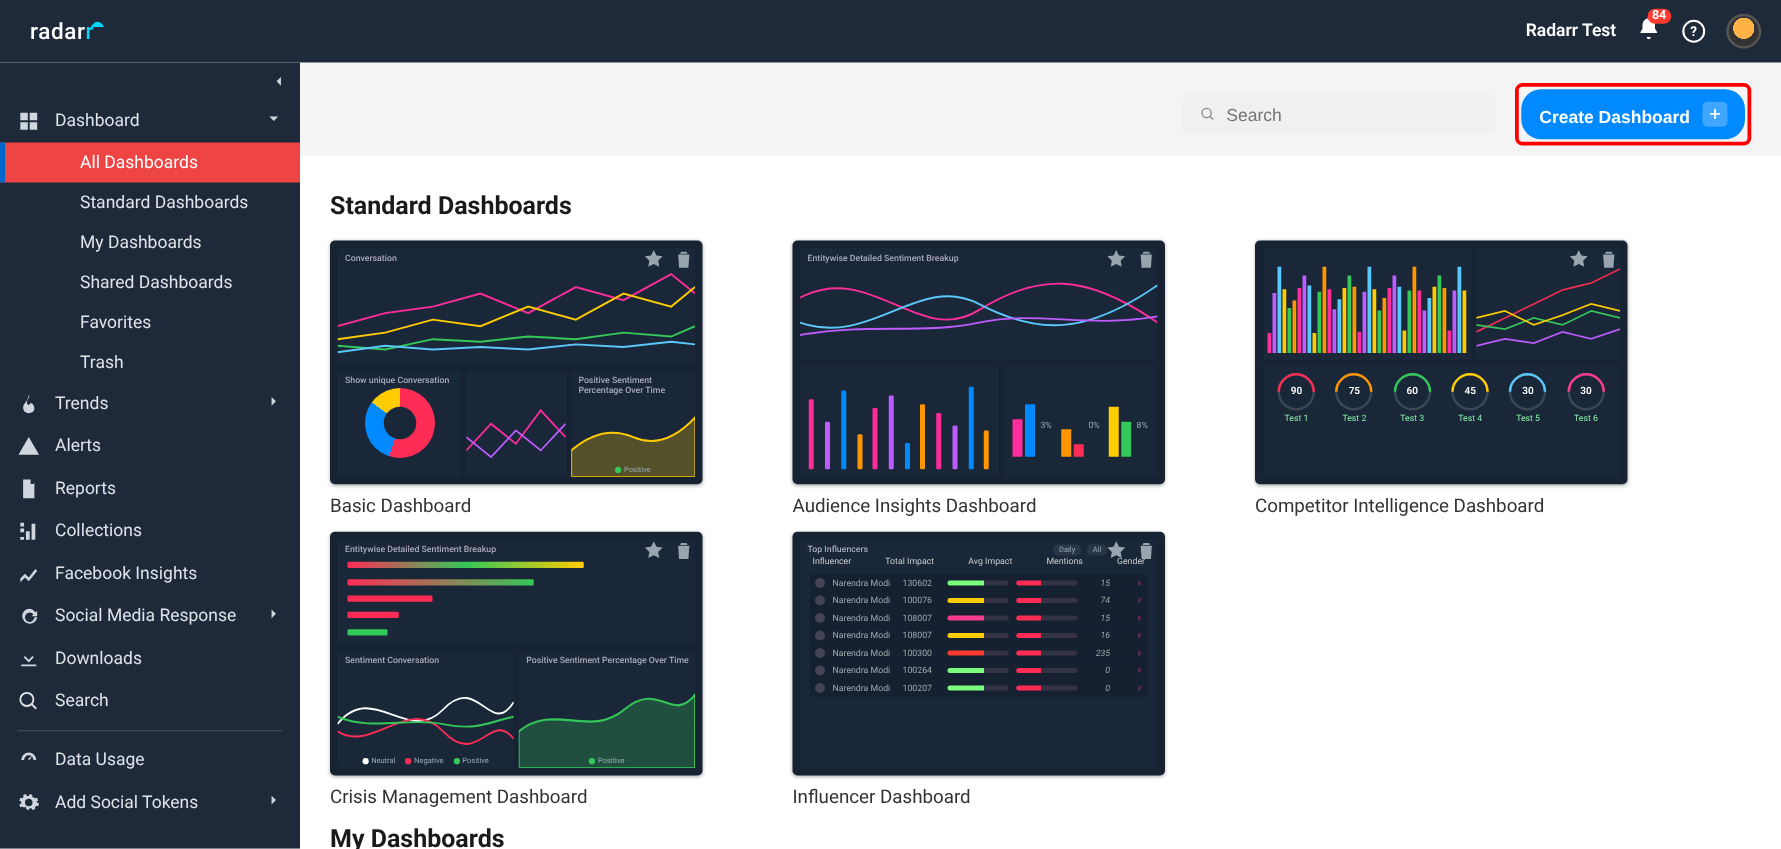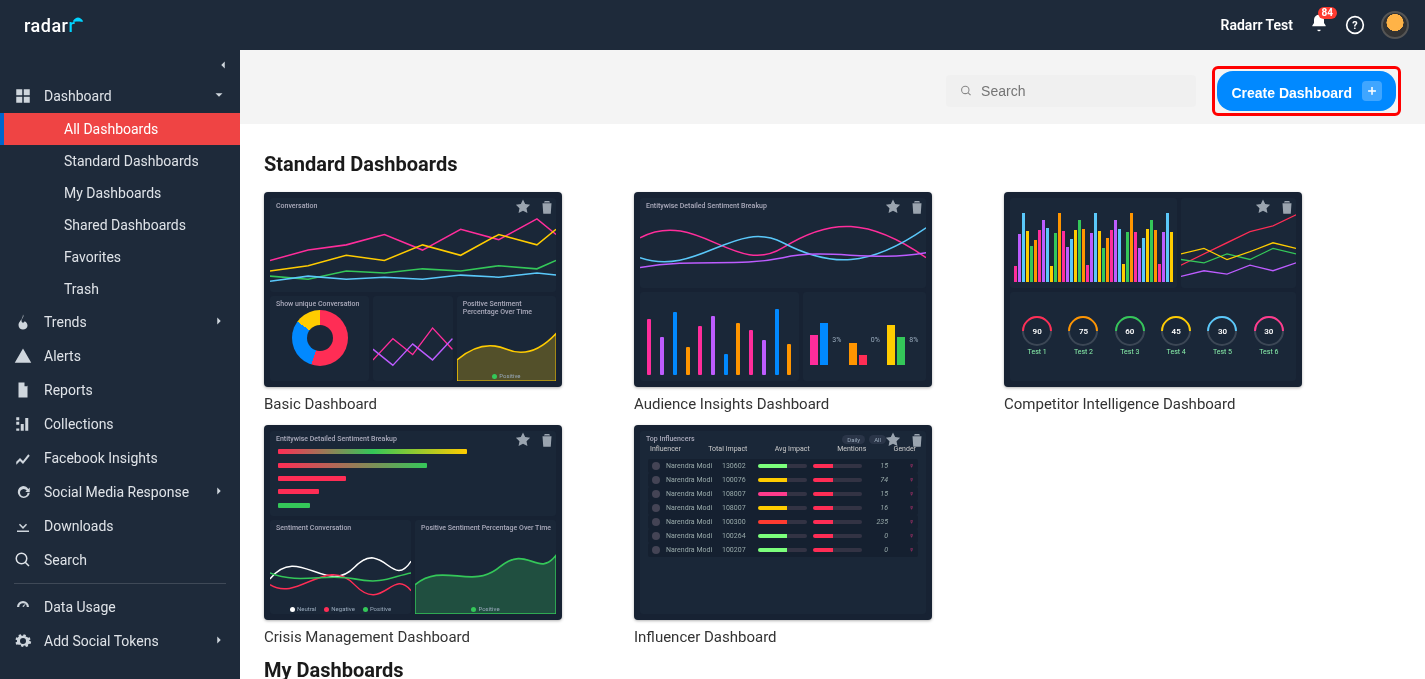--- a/index.html
+++ b/index.html
@@ -57,21 +57,21 @@
   .panel-label { position: absolute; top: 4px; left: 6px; font-size: 7px; color: #aab; font-weight: 500; }
   .row { display: flex; gap: 4px; flex: 1; min-height: 0; }
 
   
   .line-svg { width: 100%; height: 100%; }
   .bars { display: flex; align-items: flex-end; justify-content: space-around; width: 100%; height: 100%; padding: 14px 4px 6px 4px; gap: 2px; }
   .bars span { width: 4px; border-radius: 1px; }
   .donut { width: 56px; height: 56px; border-radius: 50%; background: conic-gradient(#ff2d55 0 55%, #0189ff 55% 85%, #ffcc00 85% 100%); display: flex; align-items: center; justify-content: center; align-self: center; }
   .donut::after { content: ""; width: 26px; height: 26px; background: #1a2738; border-radius: 50%; }
 
-  .gauge-row { display: flex; justify-content: space-around; align-items: center; width: 100%; padding: 6px 4px; }
+  .gauge-row { display: flex; justify-content: space-around; width: 100%; padding: 6px 4px; }
   .gauge { display: flex; flex-direction: column; align-items: center; gap: 2px; }
   .gauge-ring { width: 30px; height: 30px; border-radius: 50%; border: 2px solid rgba(255,255,255,0.15); display: flex; align-items: center; justify-content: center; color: #fff; font-size: 8px; font-weight: 600; position: relative; }
   .gauge-ring::before { content: ""; position: absolute; inset: -2px; border-radius: 50%; border: 2px solid transparent; border-top-color: var(--gc); border-right-color: var(--gc); transform: rotate(-45deg); }
   .gauge-label { font-size: 7px; color: #8ea; }
 
   .spectrum { display: flex; align-items: flex-end; justify-content: space-around; width: 100%; height: 100%; padding: 8px 4px 6px 4px; gap: 1px; }
   .spectrum span { width: 3px; }
 
   .hbars { display: flex; flex-direction: column; justify-content: space-around; width: 100%; padding: 16px 8px 6px 8px; gap: 4px; }
   .hbars div { height: 5px; border-radius: 1px; }

